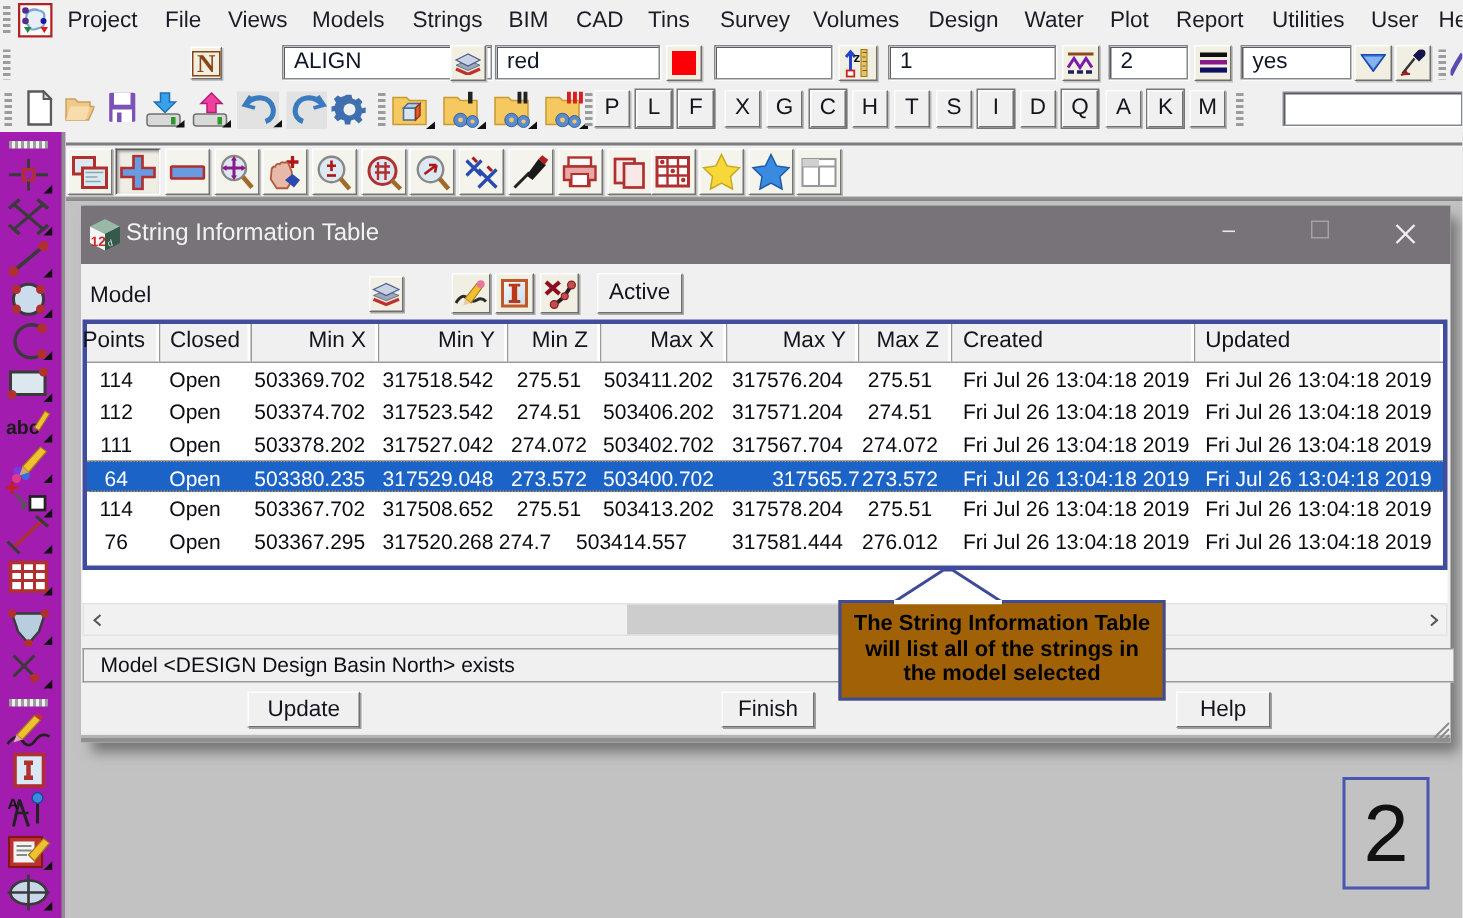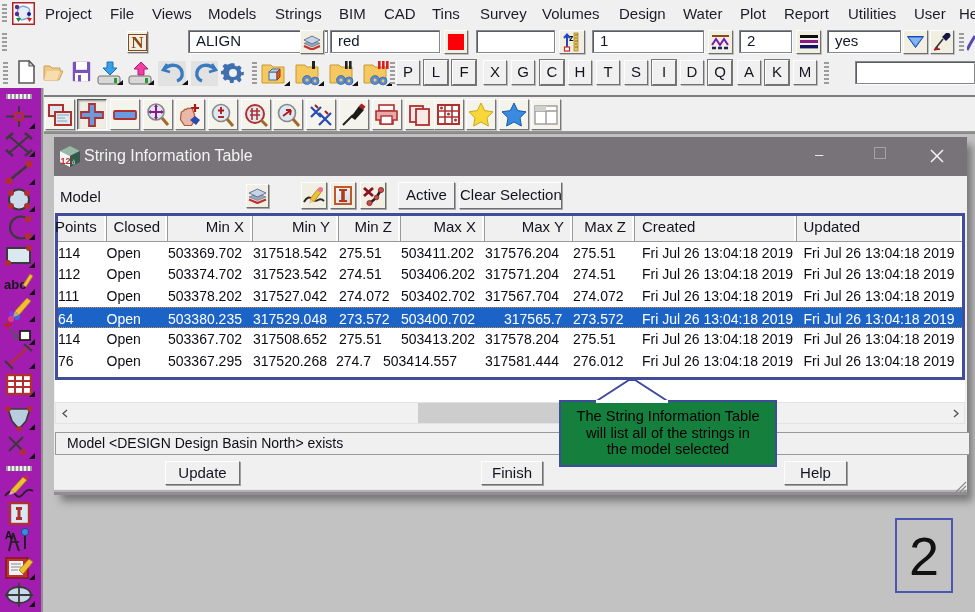--- a/index.html
+++ b/index.html
@@ -31,32 +31,32 @@
 #mlabel { position:absolute; left:6px; top:51px; font-size:15px; color:#14141e; }
 #mfield { position:absolute; left:53px; top:46px; width:136px; height:25px; background:#fff; border:2px solid #83878d; font-size:14.5px; color:#14141e; padding:2.5px 0 0 4px; white-space:nowrap; overflow:hidden; }
 .dlgbtn { position:absolute; background:#f1eee3; border:1px solid; border-color:#fdfdfd #6f6f6f #6f6f6f #fdfdfd; box-shadow:1px 1px 0 #a8a8a8; display:flex; align-items:center; justify-content:center; }
 .pbtn { position:absolute; top:45px; height:27px; background:#f0f0f0; border:1px solid; border-color:#fdfdfd #6f6f6f #6f6f6f #fdfdfd; box-shadow:1px 1px 0 #a8a8a8; font-size:15px; color:#14141e; text-align:center; padding-top:3px; white-space:nowrap; }
 
 #tbl { position:absolute; left:1px; top:76px; width:910px; height:167px; border:3px solid #414d9c; background:#fff; }
 .hcell { position:absolute; top:0; height:25px; background:#f0f0f0; border-right:1px solid #999; box-shadow:inset -2px 0 0 #fdfdfd; font-size:15px; color:#14141e; padding-top:2px; }
 .hsep { position:absolute; top:25px; left:0; width:904px; height:1px; background:#999; }
 .trow { position:absolute; left:0; width:904px; height:21.7px; font-size:14px; color:#0c0c14; }
 .trow.sel { background:#1b63c6; color:#fff; border-top:1px dotted #cf8a40; border-bottom:1px dotted #cf8a40; }
-.tc { position:absolute; top:3px; text-align:left; white-space:nowrap; }
+.tc { position:absolute; top:3px; text-align:center; white-space:nowrap; }
 .tl { position:absolute; top:3px; text-align:left; white-space:nowrap; }
 
 #hscroll { position:absolute; left:1px; top:265px; width:910px; height:22px; background:#f1f1f1; border:1px solid #e3e3e3; }
 #hthumb { position:absolute; left:362px; top:0; width:163px; height:20px; background:#cdcdcd; }
 .sarrow { position:absolute; top:0px; }
 
 #status { position:absolute; left:1px; top:295px; width:914px; height:23px; background:#f0f0f0; border:1px solid #999; border-right:none; font-size:14px; color:#0e0e16; padding:2px 0 0 11px; }
 .dbtn { position:absolute; top:324px; height:24px; background:#f0f0f0; border:1px solid; border-color:#fdfdfd #6f6f6f #6f6f6f #fdfdfd; box-shadow:1px 1px 0 #9f9f9f; font-size:15px; color:#14141e; text-align:center; padding-top:2px; }
 #dfoot { position:absolute; left:0; top:352px; width:913px; height:6px; background:linear-gradient(180deg,#e8e8e8 0 1px,#b5b2b5 1px 3px,#918e91 3px 6px); }
 
-#callout { position:absolute; left:559px; top:312px; width:218px; height:67px; background:#15803d; border:2px solid #3f4c9b; z-index:30; font-size:14.6px; color:#000; text-align:center; line-height:16.5px; padding-top:6px; }
+#callout { position:absolute; left:559px; top:312px; width:218px; height:67px; background:#a16207; border:2px solid #3f4c9b; z-index:30; font-size:14.6px; color:#000; text-align:center; line-height:16.5px; padding-top:6px;font-weight:bold; }
 #box2 { position:absolute; left:895px; top:430px; width:58px; height:75px; border:2px solid #4a57b0; font-size:54px; color:#111; text-align:center; line-height:73px; z-index:5; }
 svg { display:block; }
 .ico { display:block; }
 </style>
 </head>
 <body>
 
 <div class="ab" id="menubar">
   <div class="vgrip" style="left:2px; top:4px; height:20px;"></div>
   <svg class="ab" style="left:12px; top:2px;" width="23" height="23" viewBox="0 0 23 23">
@@ -542,21 +542,20 @@
     <div class="dlgbtn" style="left:306px; top:45px; width:26px; height:27px;">
       <svg width="22" height="22" viewBox="0 0 22 22">
         <path d="M2 3 L11 11 M11 3 L2 11" stroke="#8a1020" stroke-width="2.8"></path>
         <path d="M19 5 L14 13 L8 18" stroke="#222" stroke-width="2.6" fill="none"></path>
         <circle cx="19" cy="5" r="2.6" fill="#c05050" stroke="#8a2020" stroke-width="0.8"></circle>
         <circle cx="14.5" cy="12.5" r="2.3" fill="#c05050" stroke="#8a2020" stroke-width="0.8"></circle>
         <circle cx="7.5" cy="18" r="2.6" fill="#c05050" stroke="#8a2020" stroke-width="0.8"></circle>
       </svg>
     </div>
     <div class="pbtn" style="left:344px; width:57px;">Active</div>
-    <div class="pbtn" style="left:405px; width:103px;">Clear Selection</div>
 
     <div id="tbl">
 
       <div class="hcell" style="left:0px; width:48.5px; text-align:left; text-indent:-3px;">Points</div>
       <div class="hcell" style="left:48.5px; width:61.5px; text-align:center;">Closed</div>
       <div class="hcell" style="left:110px; width:85px; text-align:right; padding-right:8px;">Min X</div>
       <div class="hcell" style="left:195px; width:86px; text-align:right; padding-right:8px;">Min Y</div>
       <div class="hcell" style="left:281px; width:62px; text-align:right; padding-right:8px;">Min Z</div>
       <div class="hcell" style="left:343px; width:84px; text-align:right; padding-right:8px;">Max X</div>
       <div class="hcell" style="left:427px; width:88px; text-align:right; padding-right:8px;">Max Y</div>
@@ -623,21 +622,21 @@
           <span class="tc" style="left:427px; width:80px;">317578.204</span>
           <span class="tc" style="left:515px; width:54px;">275.51</span>
           <span class="tl" style="left:584px;">Fri Jul 26 13:04:18 2019</span>
           <span class="tl" style="left:745.5px;">Fri Jul 26 13:04:18 2019</span>
       </div>
       <div class="trow" style="top:134px;">
         <span class="tc" style="left:0; width:39px;">76</span>
           <span class="tc" style="left:48.5px; width:47px;">Open</span>
           <span class="tc" style="left:110px; width:77px;">503367.295</span>
           <span class="tc" style="left:195px; width:78px;">317520.268</span>
-          <span class="tc" style="left:278px; width:54px;">274.7</span>
+          <span class="tc" style="left:265px; width:54px;">274.7</span>
           <span class="tc" style="left:325px; width:76px;">503414.557</span>
           <span class="tc" style="left:427px; width:80px;">317581.444</span>
           <span class="tc" style="left:515px; width:54px;">276.012</span>
           <span class="tl" style="left:584px;">Fri Jul 26 13:04:18 2019</span>
           <span class="tl" style="left:745.5px;">Fri Jul 26 13:04:18 2019</span>
       </div>
     </div>
     <div class="ab" style="left:1px; top:243px; width:910px; height:22px; background:#fff;"></div>
 
     <div id="hscroll">

